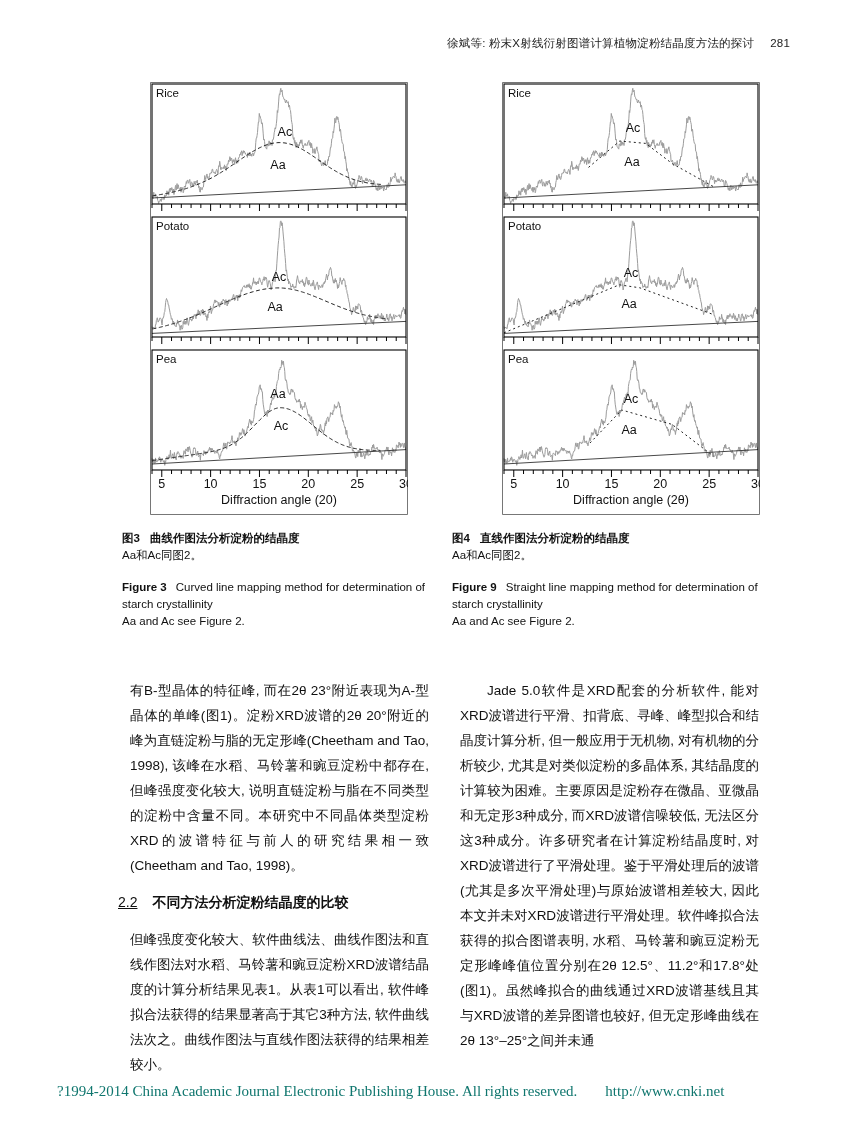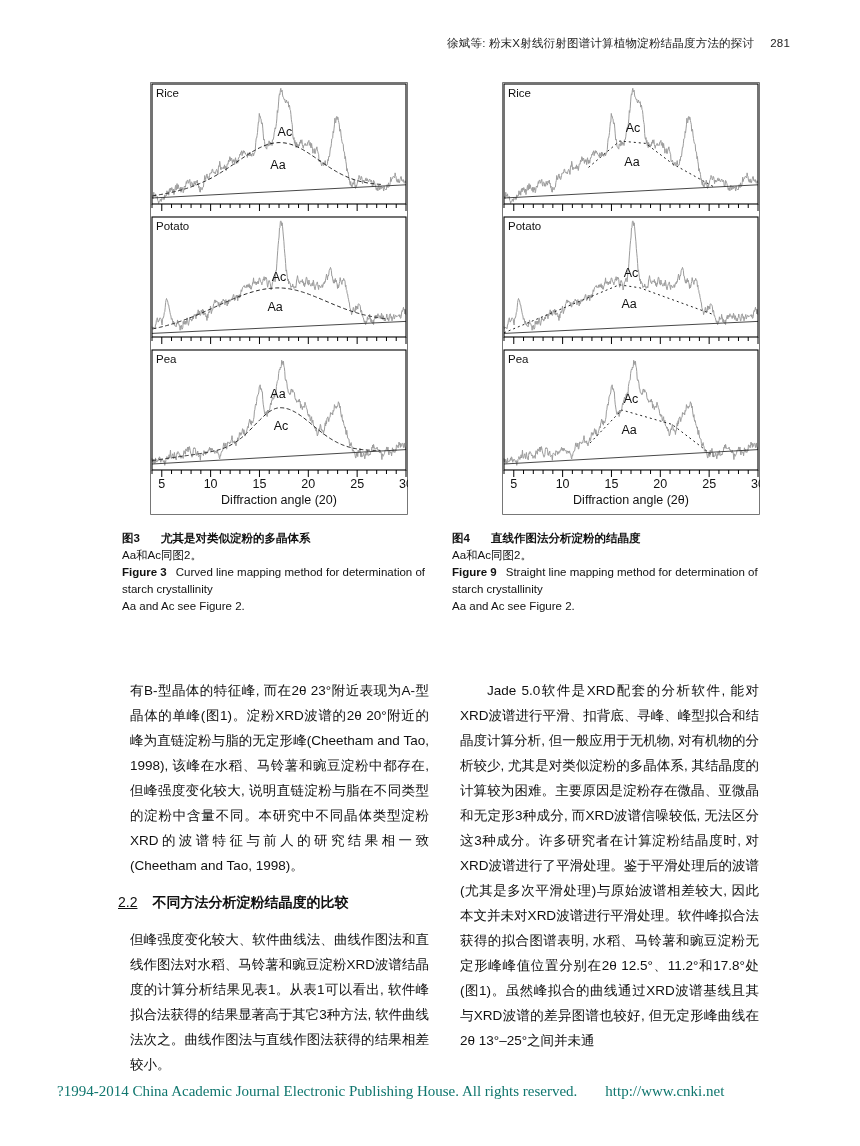--- a/index.html
+++ b/index.html
@@ -5,22 +5,22 @@
   html,body{margin:0;padding:0;background:#ffffff;}
   .page{position:relative;width:852px;height:1146px;background:#ffffff;overflow:hidden;
         font-family:"Liberation Sans",sans-serif;color:#1a1a1a;border-radius:11px;}
   .running-header{position:absolute;top:36px;right:62px;font-size:11.5px;color:#222;
         letter-spacing:.2px;white-space:nowrap;}
   .running-header .pgnum{margin-left:16px;}
   .figsvg{position:absolute;top:82px;}
   .caption{position:absolute;top:530px;width:332px;font-size:11.5px;line-height:17px;color:#111;}
   .caption p{margin:0;}
   .caption .cn{font-weight:bold;}
-  .caption .cn b{margin-right:21px;}
-  .caption .en{}
+  .caption .cn b{margin-right:10px;}
+  .caption .en{margin-top:15px;}
   .caption .en b{margin-right:9px;}
   .col{position:absolute;top:666px;width:323px;text-align:justify;font-size:13.5px;
        line-height:25px;color:#101010;}
   .col p{margin:12px;}
   .col h3{margin:9px 0 7px 0;font-size:14px;line-height:25px;}
   .col h3 .hnum{font-weight:normal;margin-right:15px;text-decoration:underline;}
   .indent{text-indent:2em;}
   .footer{position:absolute;top:1083px;left:57px;width:770px;white-space:nowrap;
           font-family:Liberation Serif, serif;font-size:15px;color:#0f766e;}
   .footer .url{margin-left:28px;}
@@ -253,21 +253,21 @@
       <text x="11.76923076923077" y="406" text-anchor="middle" font-size="12.5" fill="#111" font-family="&quot;Liberation Sans&quot;,sans-serif">5</text>
       <text x="60.61538461538462" y="406" text-anchor="middle" font-size="12.5" fill="#111" font-family="&quot;Liberation Sans&quot;,sans-serif">10</text>
       <text x="109.46153846153847" y="406" text-anchor="middle" font-size="12.5" fill="#111" font-family="&quot;Liberation Sans&quot;,sans-serif">15</text>
       <text x="158.30769230769232" y="406" text-anchor="middle" font-size="12.5" fill="#111" font-family="&quot;Liberation Sans&quot;,sans-serif">20</text>
       <text x="207.15384615384616" y="406" text-anchor="middle" font-size="12.5" fill="#111" font-family="&quot;Liberation Sans&quot;,sans-serif">25</text>
       <text x="256" y="406" text-anchor="middle" font-size="12.5" fill="#111" font-family="&quot;Liberation Sans&quot;,sans-serif">30</text>
       <text x="129" y="422" text-anchor="middle" font-size="12.5" fill="#111" font-family="&quot;Liberation Sans&quot;,sans-serif">Diffraction angle (2θ)</text>
     </svg>
 
   <div class="caption" style="left:122px">
-    <p class="cn"><b>图3</b><span>尤其是对类似淀粉的多晶体系</span></p>
+    <p class="cn"><b>图3</b><span>曲线作图法分析淀粉的结晶度</span></p>
     <p class="note">Aa和Ac同图2。</p>
     <p class="en"><b>Figure 3</b><span>Curved line mapping method for determination of starch crystallinity</span></p>
     <p class="note-en">Aa and Ac see Figure 2.</p>
   </div>
 
   <div class="caption" style="left:452px">
     <p class="cn"><b>图4</b><span>直线作图法分析淀粉的结晶度</span></p>
     <p class="note">Aa和Ac同图2。</p>
     <p class="en"><b>Figure 9</b><span>Straight line mapping method for determination of starch crystallinity</span></p>
     <p class="note-en">Aa and Ac see Figure 2.</p>

